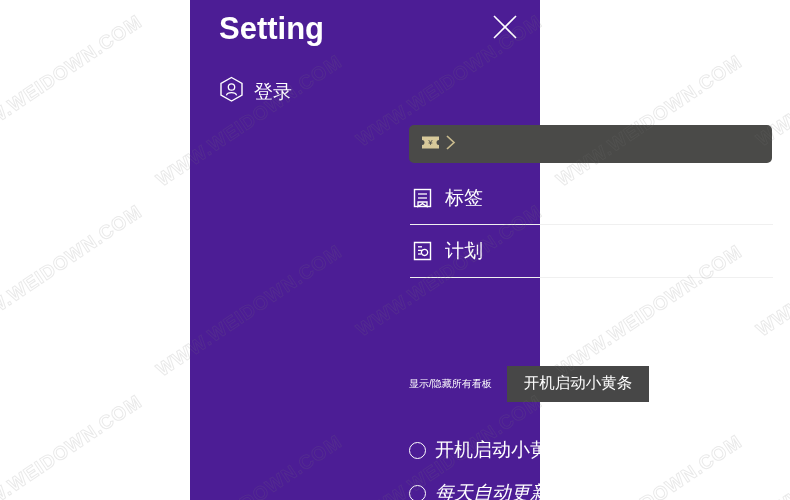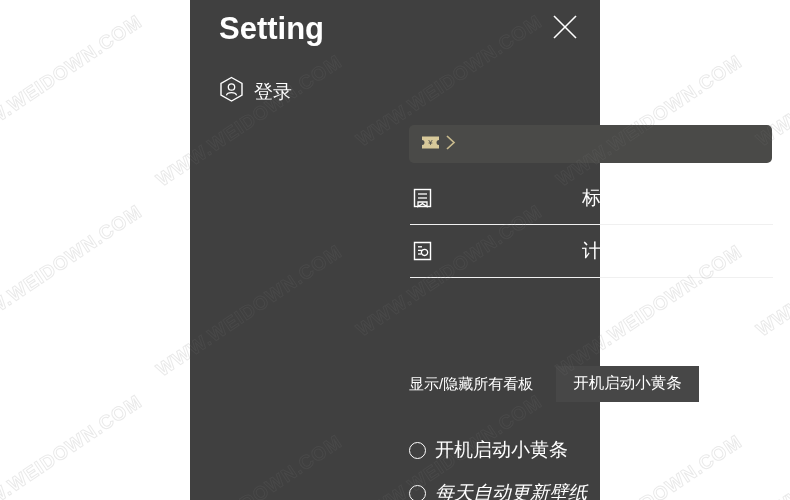--- a/index.html
+++ b/index.html
@@ -34,26 +34,25 @@
     -webkit-text-stroke: 1px rgba(120,120,120,0.16);
     transform: rotate(-34deg);
     white-space: nowrap;
   }
 
   
   #settings-panel {
     position: absolute;
     left: 190px;
     top: 0;
-    width: 410px;
+    width: 350px;
     height: 500px;
-    background: #404040;
+    background: #4c1d95;
     z-index: 2;
     box-sizing: border-box;
-    text-align: center;
   }
 
   #panel-header {
     position: relative;
     height: 66px;
   }
   #page-title {
     position: absolute;
     left: 29px;
     top: 11px;
@@ -149,23 +148,23 @@
 
   
   #shortcut-row {
     position: absolute;
     left: 219px;
     top: 366px;
     display: flex;
     align-items: center;
   }
   #shortcut-label {
-    font-size: 15px;
-    color: #ffffff;
-    margin-right: 23px;
+    font-size: 10px;
+    color: #ffffff;
+    margin-right: 15px;
     white-space: nowrap;
   }
   #shortcut-button {
     background: #474747;
     color: #ffffff;
     font-size: 15.5px;
     padding: 7px 17px 8px 17px;
     cursor: pointer;
     white-space: nowrap;
   }

